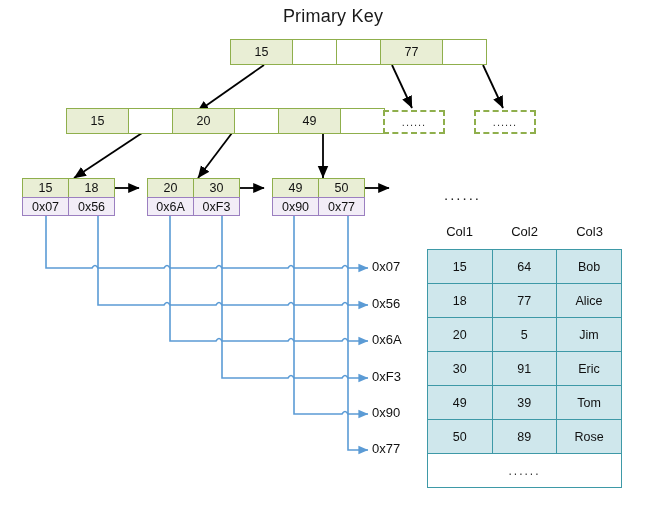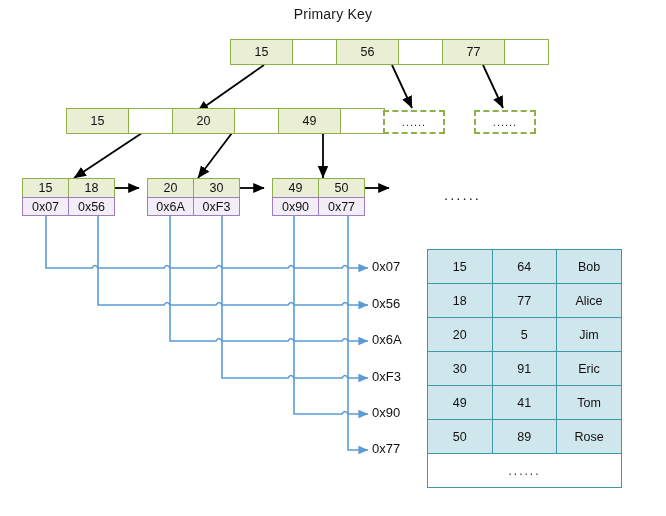--- a/index.html
+++ b/index.html
@@ -30,21 +30,21 @@
     pointer-events: none;
   }
 
   
   .diagram-title {
     position: absolute;
     left: 0;
     top: 6px;
     width: 666px;
     text-align: center;
-    font-size: 14px;
+    font-size: 18px;
     color: #1a1a1a;
     letter-spacing: .2px;
   }
 
   
   .node {
     position: absolute;
     display: flex;
     box-sizing: border-box;
     background: #ffffff;
@@ -239,21 +239,20 @@
 
       <path d="M294,214 L294,414 L342,414 q3,-5 6,0 L368,414" marker-end="url(#ahs)"></path>
 
       <path d="M348,214 L348,450 L368,450" marker-end="url(#ahs)"></path>
     </g>
   </svg>
 
   <div class="node" id="root-node" style="left:230px; top:39px; height:26px;">
       <div class="cell" style="width: 63px;">15</div>
       <div class="cell ptr" style="width: 45px;"></div>
-      <div class="cell" style="width: 63px;">56</div>
       <div class="cell ptr" style="width: 45px;"></div>
       <div class="cell" style="width: 63px;">77</div>
       <div class="cell ptr" style="width: 45px;"></div>
     </div>
 
   <div class="node" id="internal-node" style="left:66px; top:108px; height:26px;">
       <div class="cell" style="width: 63px;">15</div>
       <div class="cell ptr" style="width: 45px;"></div>
       <div class="cell" style="width: 63px;">20</div>
       <div class="cell ptr" style="width: 45px;"></div>
@@ -299,20 +298,25 @@
 
   <div id="addr-labels">
       <div class="addr" style="left: 372px; top: 259px;">0x07</div>
       <div class="addr" style="left: 372px; top: 296px;">0x56</div>
       <div class="addr" style="left: 372px; top: 332px;">0x6A</div>
       <div class="addr" style="left: 372px; top: 369px;">0xF3</div>
       <div class="addr" style="left: 372px; top: 405px;">0x90</div>
       <div class="addr" style="left: 372px; top: 441px;">0x77</div>
     </div>
 
+  <div class="tbl-headers" id="tbl-headers" style="left:427px; top:224px; width:195px;">
+      <div class="th" style="width: 65px;">Col1</div>
+      <div class="th" style="width: 65px;">Col2</div>
+      <div class="th" style="width: 65px;">Col3</div>
+    </div>
 
   <table class="datatable" id="datatable" style="left:427px; top:249px; width:195px;">
       <tbody>
         <tr>
           <td style="width: 65px;">15</td>
           <td style="width: 65px;">64</td>
           <td style="width: 65px;">Bob</td>
         </tr>
         <tr>
           <td style="width: 65px;">18</td>
@@ -324,21 +328,21 @@
           <td style="width: 65px;">5</td>
           <td style="width: 65px;">Jim</td>
         </tr>
         <tr>
           <td style="width: 65px;">30</td>
           <td style="width: 65px;">91</td>
           <td style="width: 65px; text-align: center;">Eric</td>
         </tr>
         <tr>
           <td style="width: 65px;">49</td>
-          <td style="width: 65px;">41</td>
+          <td style="width: 65px;">39</td>
           <td style="width: 65px;">Tom</td>
         </tr>
         <tr>
           <td style="width: 65px;">50</td>
           <td style="width: 65px;">89</td>
           <td style="width: 65px;">Rose</td>
         </tr>
         <tr>
           <td class="ell" colspan="3">......</td>
         </tr>

